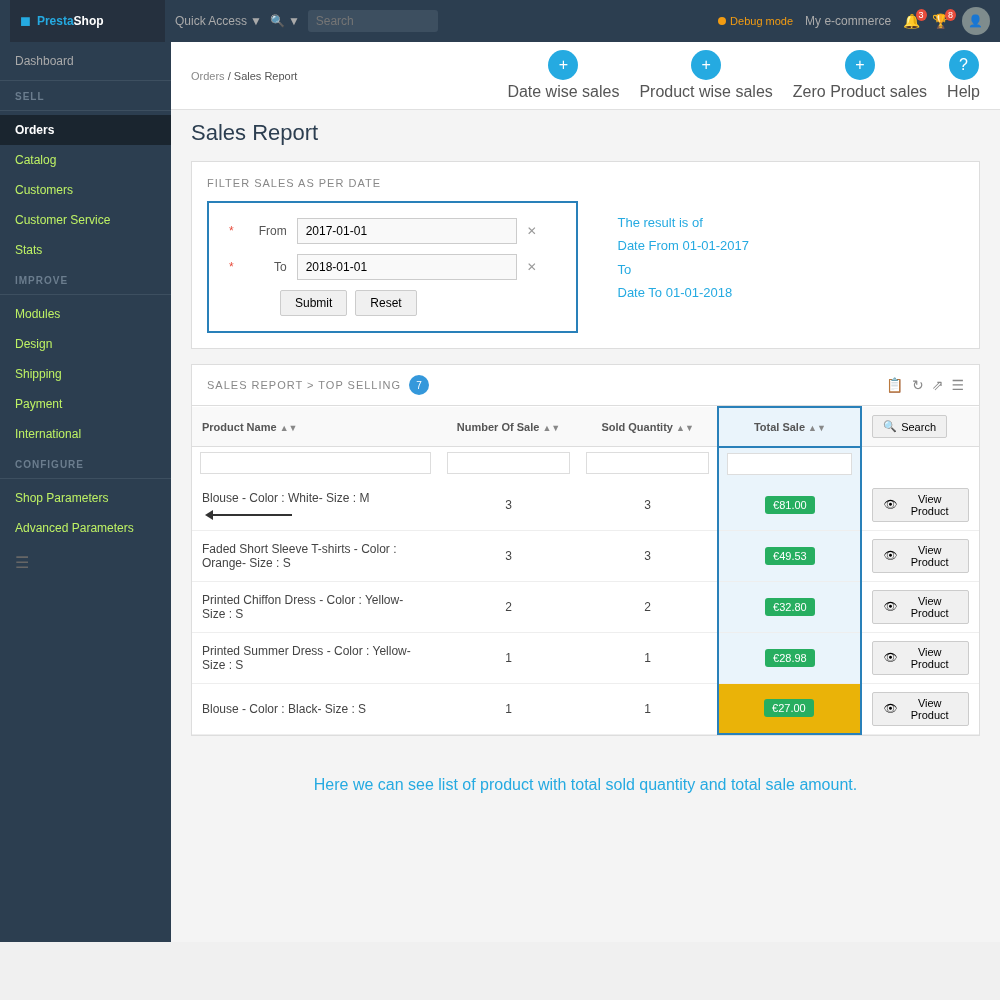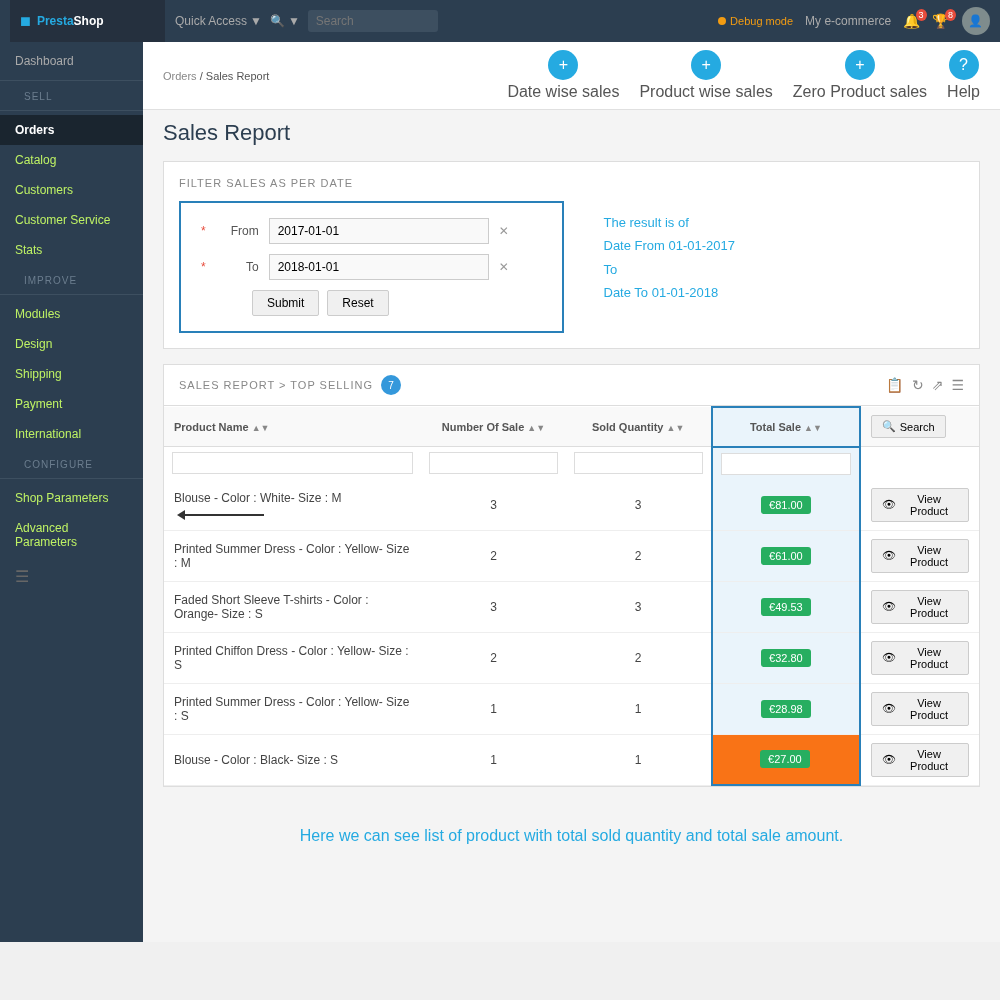--- a/index.html
+++ b/index.html
@@ -96,39 +96,38 @@
     }
 
     
     .main-layout {
       display: flex;
       min-height: 900px;
     }
 
     
     .sidebar {
-      width: 143px;
+      width: 171px;
       background: #2c3e50;
       color: #fff;
       flex-shrink: 0;
     }
     .sidebar-dashboard {
       padding: 12px 15px;
       color: #aaa;
       font-size: 12px;
       cursor: pointer;
       border-bottom: 1px solid #3d4f60;
     }
     .sidebar-section-label {
       color: #6b7d8e;
       font-size: 10px;
-      font-weight: normal;
+      font-weight: bold;
       padding: 10px 15px 4px;
       letter-spacing: 1px;
-      margin-left: 9px;
     }
     .sidebar-item {
       padding: 8px 15px;
       color: #bef264;
       font-size: 12px;
       cursor: pointer;
     }
     .sidebar-item.active {
       background: #1a252f;
       color: #fff;
@@ -591,29 +590,20 @@
         </span>
       </span></td>
                 <td>3</td>
                 <td>3</td>
                 <td style="background: rgb(234, 244, 251); border-left: 2px solid rgb(41, 128, 185); border-right: 2px solid rgb(41, 128, 185);"><span class="total-sale-badge">€81.00</span></td>
                 <td>
                   <button class="view-product-btn"><span>👁</span> View Product</button>
                 </td>
               </tr>
               <tr>
-                <td class="left">Printed Summer Dress - Color : Yellow- Size : M</td>
-                <td>2</td>
-                <td>2</td>
-                <td style="background: rgb(234, 244, 251); border-left: 2px solid rgb(41, 128, 185); border-right: 2px solid rgb(41, 128, 185);"><span class="total-sale-badge">€61.00</span></td>
-                <td>
-                  <button class="view-product-btn"><span>👁</span> View Product</button>
-                </td>
-              </tr>
-              <tr>
                 <td class="left">Faded Short Sleeve T-shirts - Color : Orange- Size : S</td>
                 <td>3</td>
                 <td>3</td>
                 <td style="background: rgb(234, 244, 251); border-left: 2px solid rgb(41, 128, 185); border-right: 2px solid rgb(41, 128, 185);"><span class="total-sale-badge">€49.53</span></td>
                 <td>
                   <button class="view-product-btn"><span>👁</span> View Product</button>
                 </td>
               </tr>
               <tr>
                 <td class="left">Printed Chiffon Dress - Color : Yellow- Size : S</td>
@@ -630,21 +620,21 @@
                 <td>1</td>
                 <td style="background: rgb(234, 244, 251); border-left: 2px solid rgb(41, 128, 185); border-right: 2px solid rgb(41, 128, 185);"><span class="total-sale-badge">€28.98</span></td>
                 <td>
                   <button class="view-product-btn"><span>👁</span> View Product</button>
                 </td>
               </tr>
               <tr>
                 <td class="left">Blouse - Color : Black- Size : S</td>
                 <td>1</td>
                 <td>1</td>
-                <td style="background: #f97316; border-left: 2px solid rgb(41, 128, 185); border-right: 2px solid rgb(41, 128, 185); border-bottom: 2px solid rgb(41, 128, 185); padding-left: 8px;"><span class="total-sale-badge">€27.00</span></td>
+                <td style="background: #eab308; border-left: 2px solid rgb(41, 128, 185); border-right: 2px solid rgb(41, 128, 185); border-bottom: 2px solid rgb(41, 128, 185); padding-left: 8px;"><span class="total-sale-badge">€27.00</span></td>
                 <td>
                   <button class="view-product-btn"><span>👁</span> View Product</button>
                 </td>
               </tr>
             </tbody>
         </table>
       </div>
 
     </div>
 

